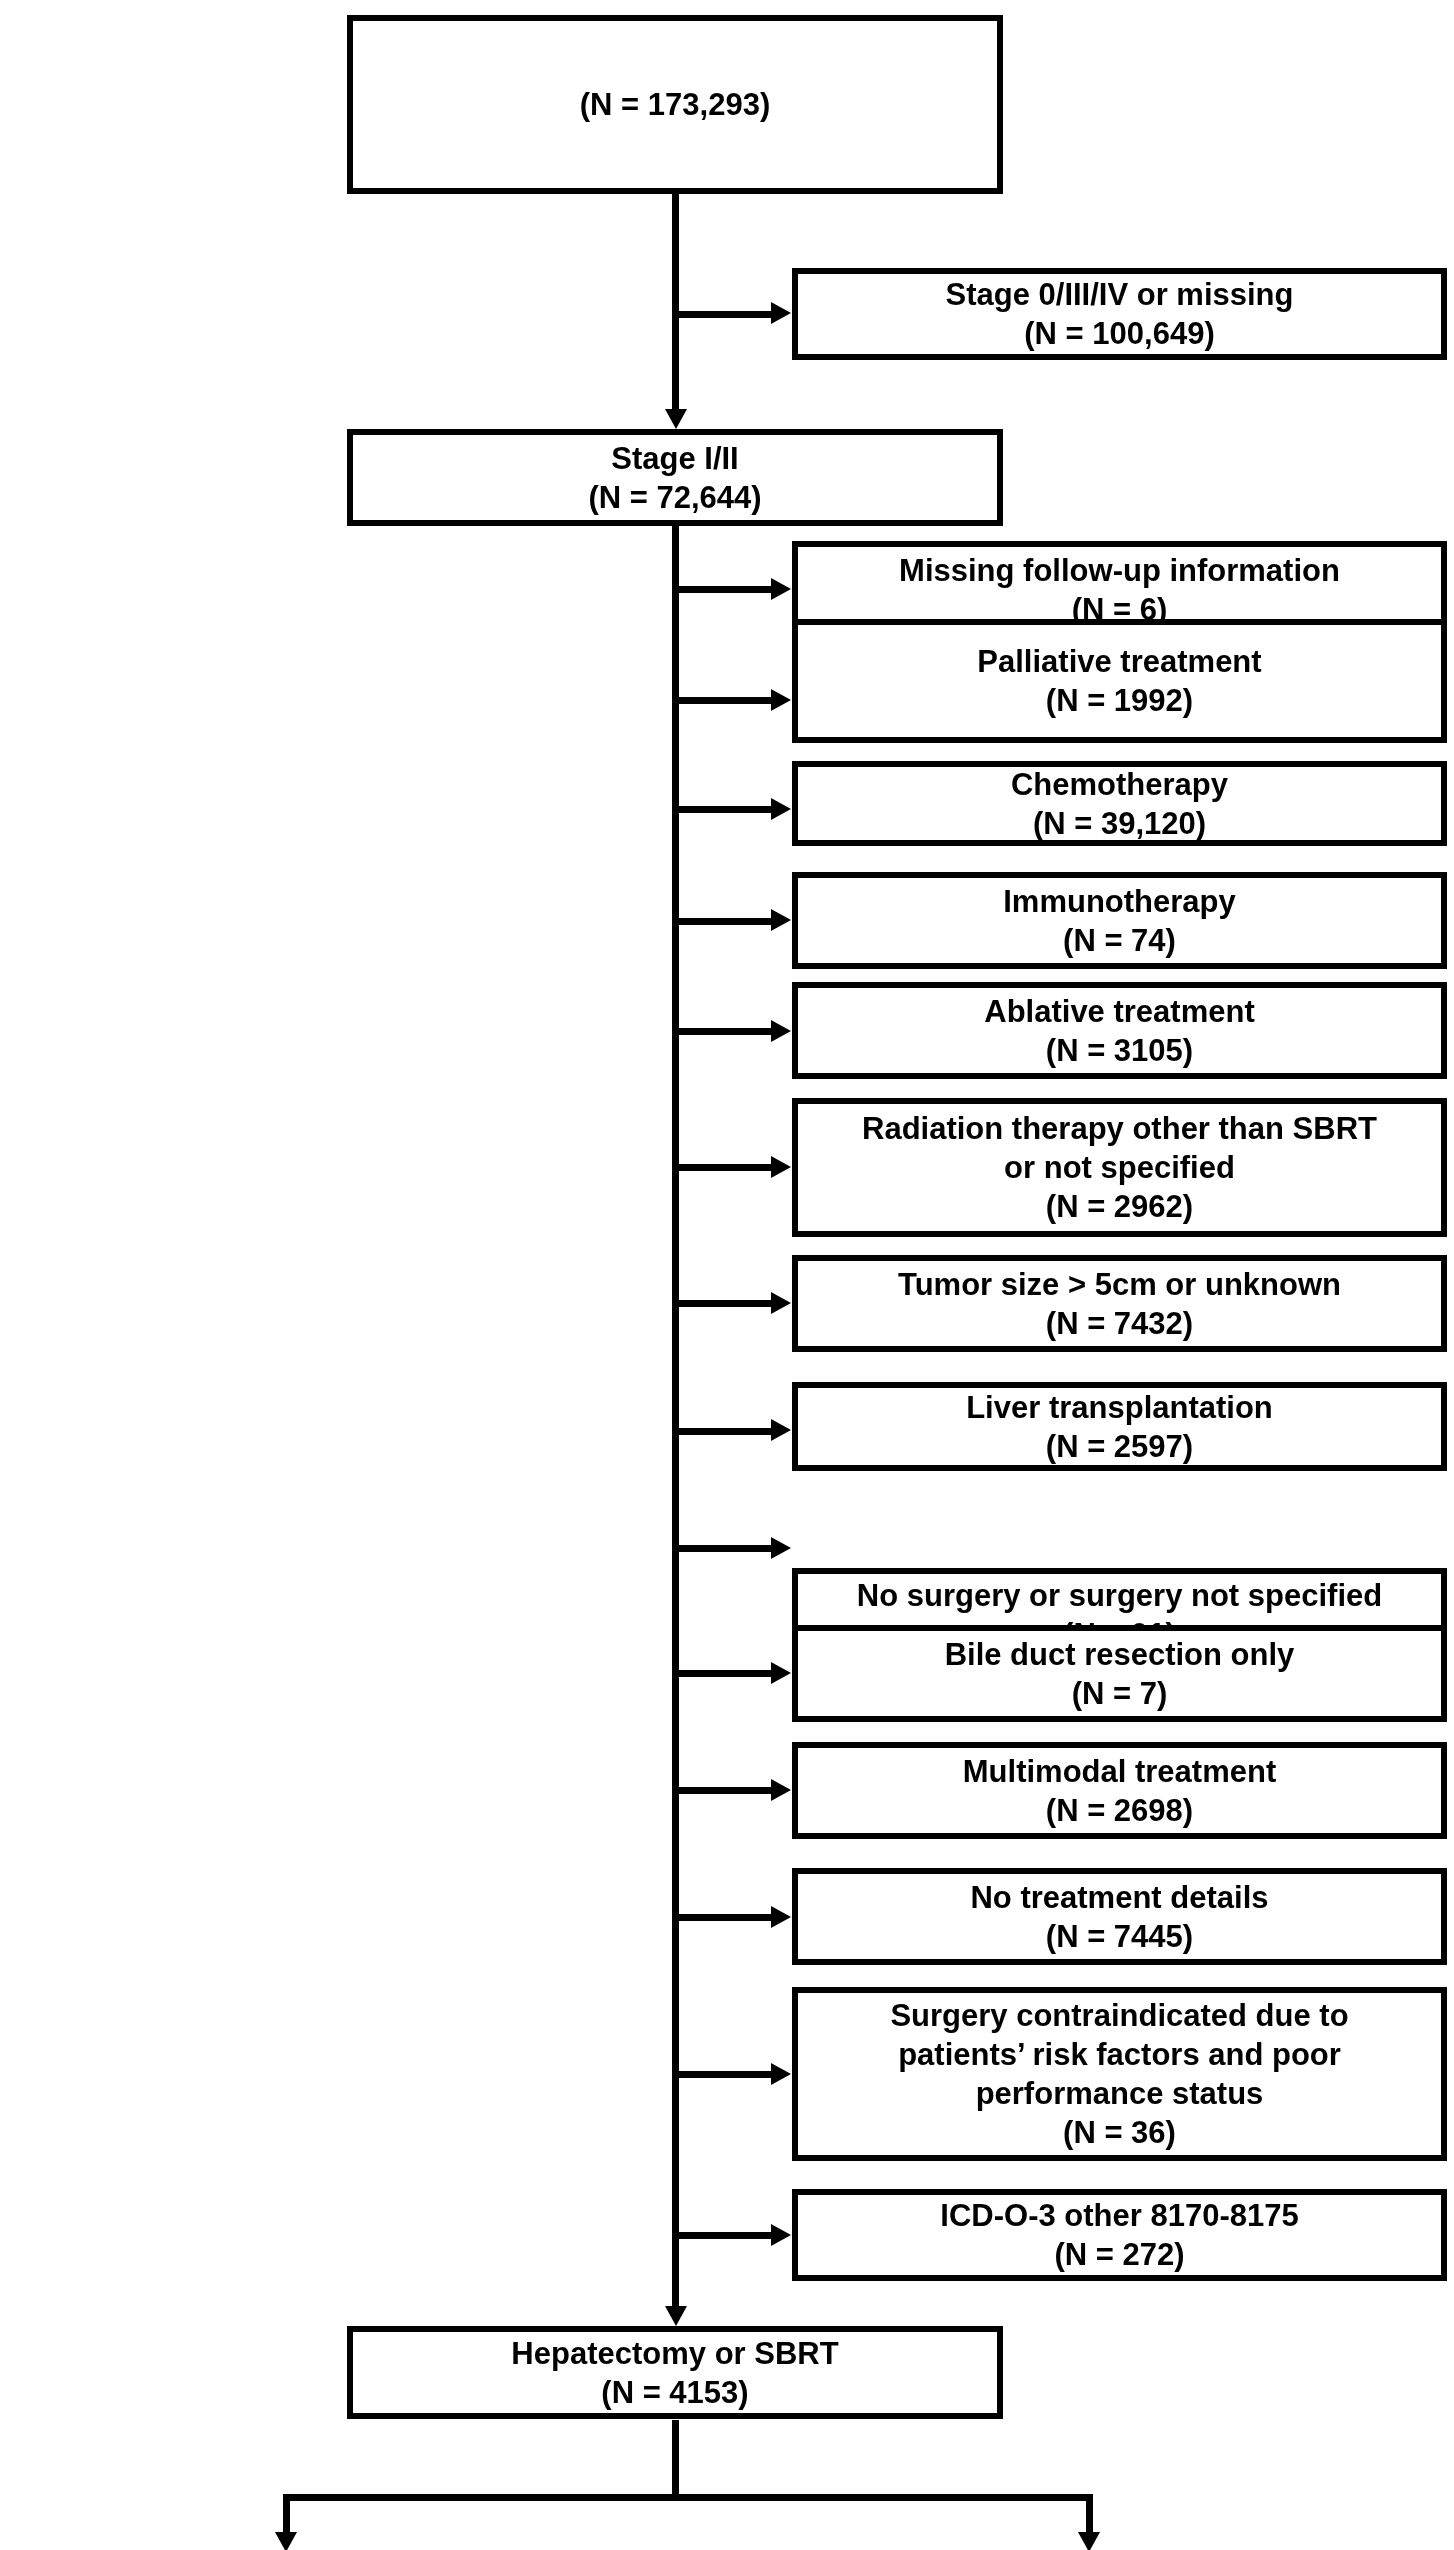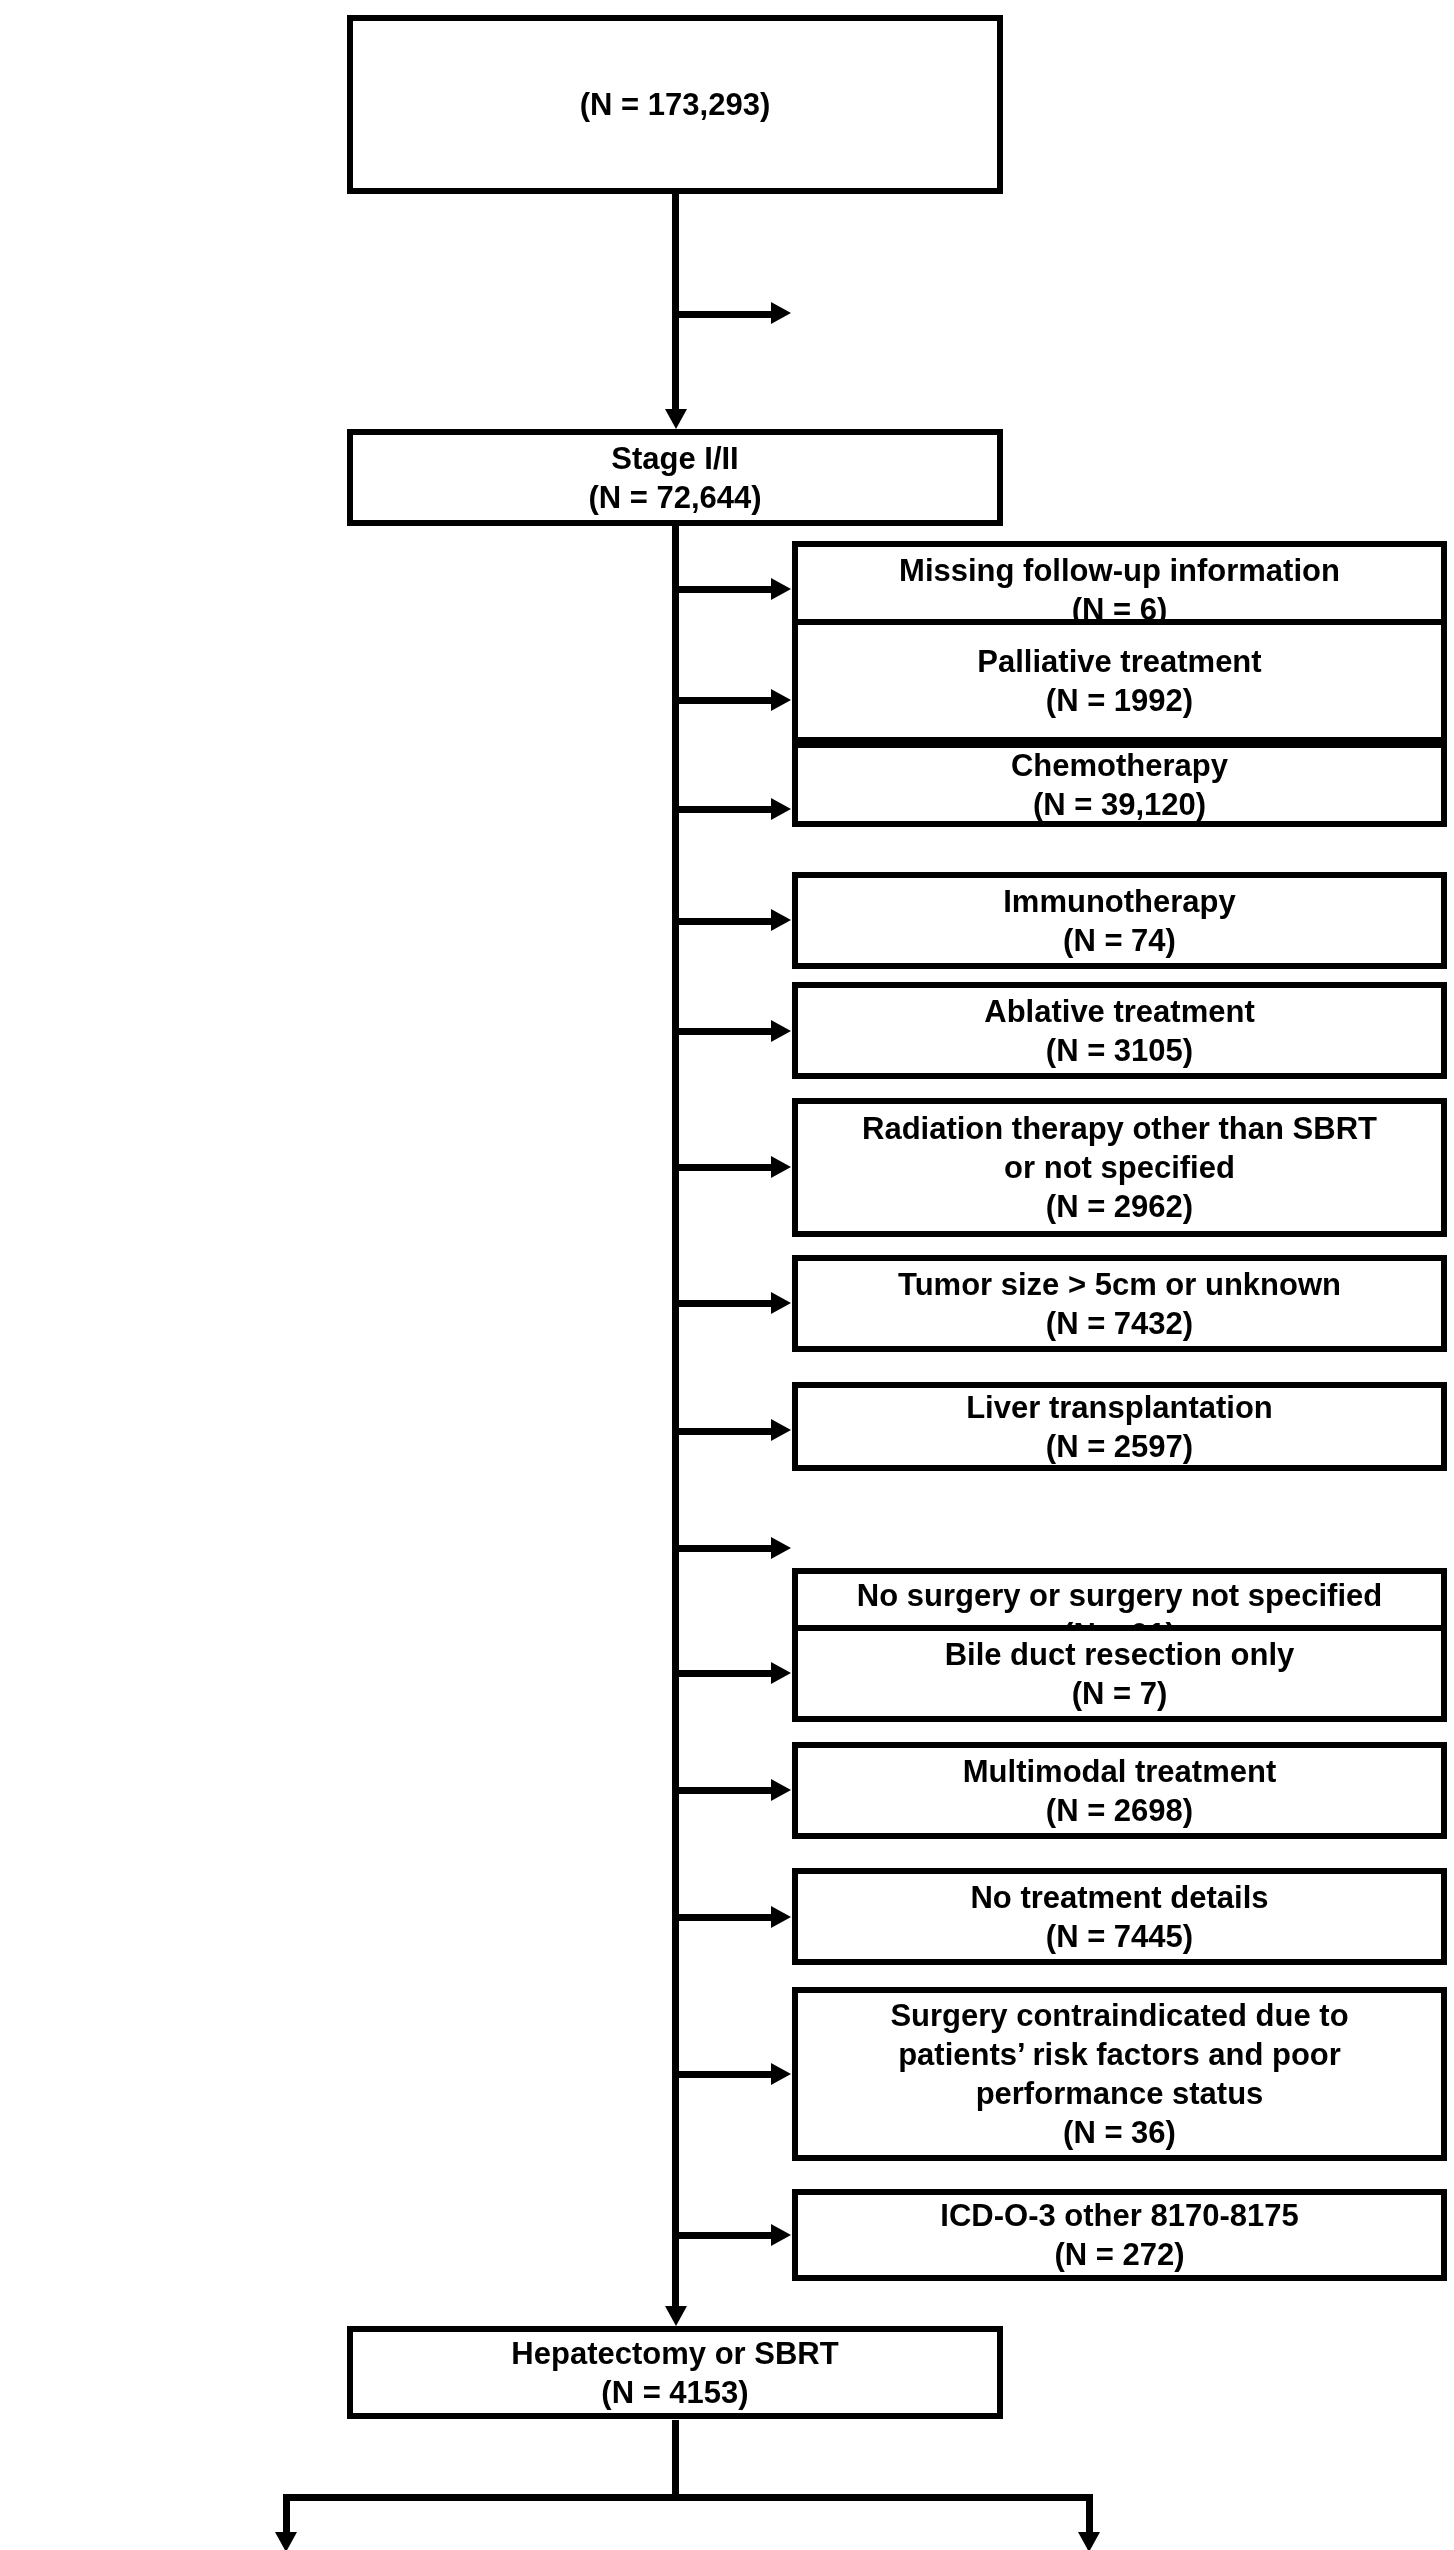--- a/index.html
+++ b/index.html
@@ -50,20 +50,24 @@
 
   <div class="box col-main" style="top:15.3px;height:179px">
     <div class="lbl">(N = 173,293)</div>
   </div>
 
   <div class="vline" style="left:672px;top:194px;height:217px"></div>
   <div class="arr-d" style="left:665px;top:409px"></div>
 
   <div class="hline" style="left:673px;top:311px;width:98px"></div>
   <div class="arr-r" style="left:771px;top:302px"></div>
+  <div class="box col-right" style="top:268px;height:92px">
+    <div class="lbl">Stage 0/III/IV or missing</div>
+    <div class="lbl">(N = 100,649)</div>
+  </div>
 
   <div class="box col-main" style="top:429px;height:97px">
     <div class="lbl">Stage I/II</div>
     <div class="lbl">(N = 72,644)</div>
   </div>
 
   <div class="vline" style="left:672px;top:526px;height:1780px"></div>
   <div class="arr-d" style="left:665px;top:2306px"></div>
 
   <div class="hline" style="left:673px;top:586px;width:98px"></div>
@@ -75,21 +79,21 @@
 
   <div class="hline" style="left:673px;top:697px;width:98px"></div>
   <div class="arr-r" style="left:771px;top:689px"></div>
   <div class="box col-right" style="top:619px;height:124px">
     <div class="lbl">Palliative treatment</div>
     <div class="lbl">(N = 1992)</div>
   </div>
 
   <div class="hline" style="left:673px;top:806px;width:98px"></div>
   <div class="arr-r" style="left:771px;top:798px"></div>
-  <div class="box col-right" style="top:742px;height:85px">
+  <div class="box col-right" style="top:761px;height:85px">
     <div class="lbl">Chemotherapy</div>
     <div class="lbl">(N = 39,120)</div>
   </div>
 
   <div class="hline" style="left:673px;top:918px;width:98px"></div>
   <div class="arr-r" style="left:771px;top:909px"></div>
   <div class="box col-right" style="top:872px;height:97px">
     <div class="lbl">Immunotherapy</div>
     <div class="lbl">(N = 74)</div>
   </div>

